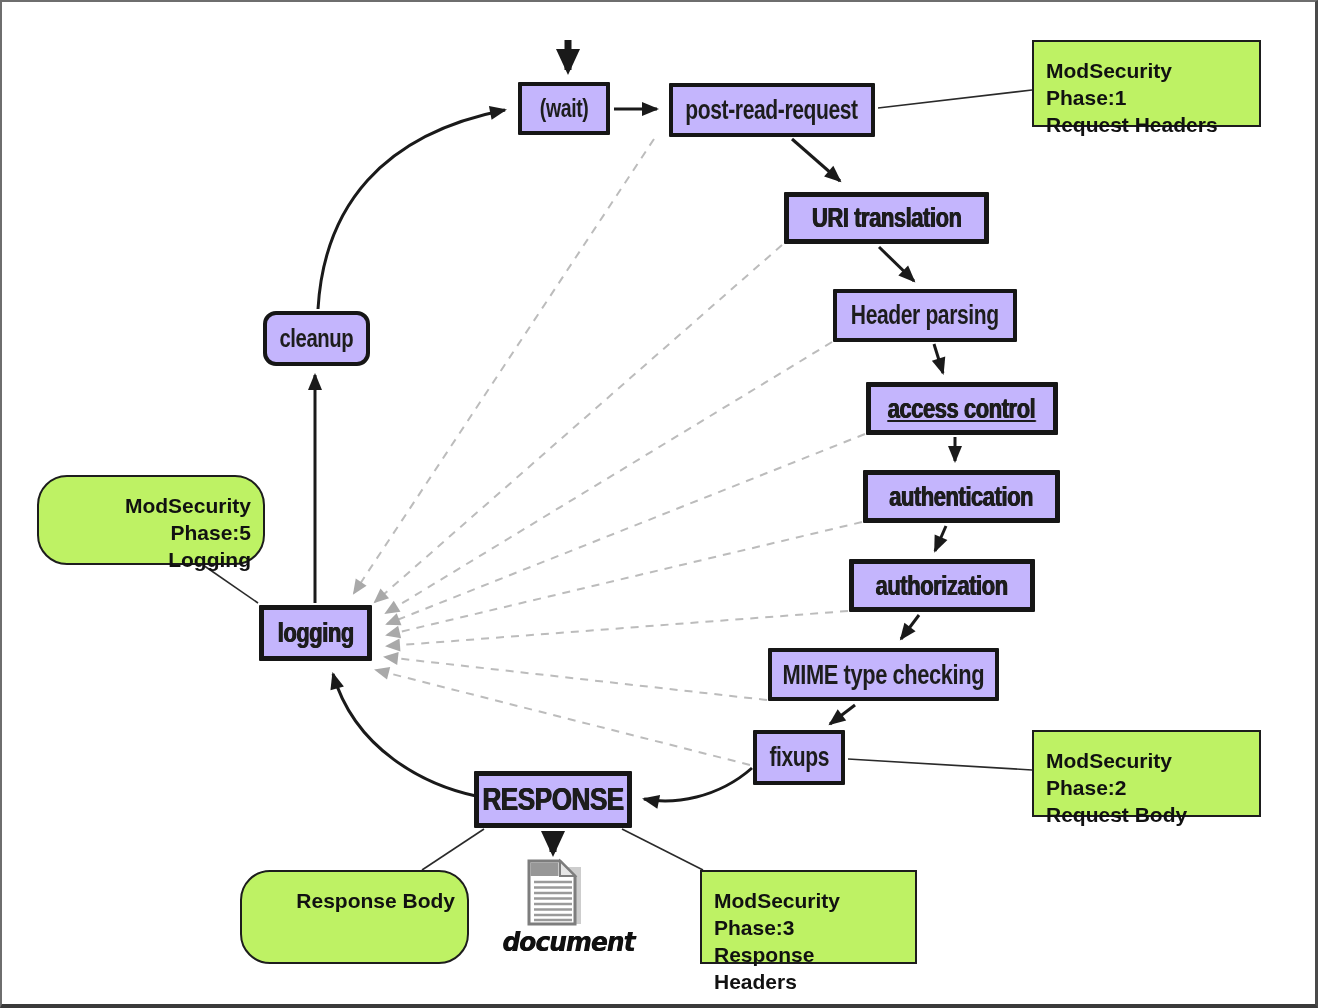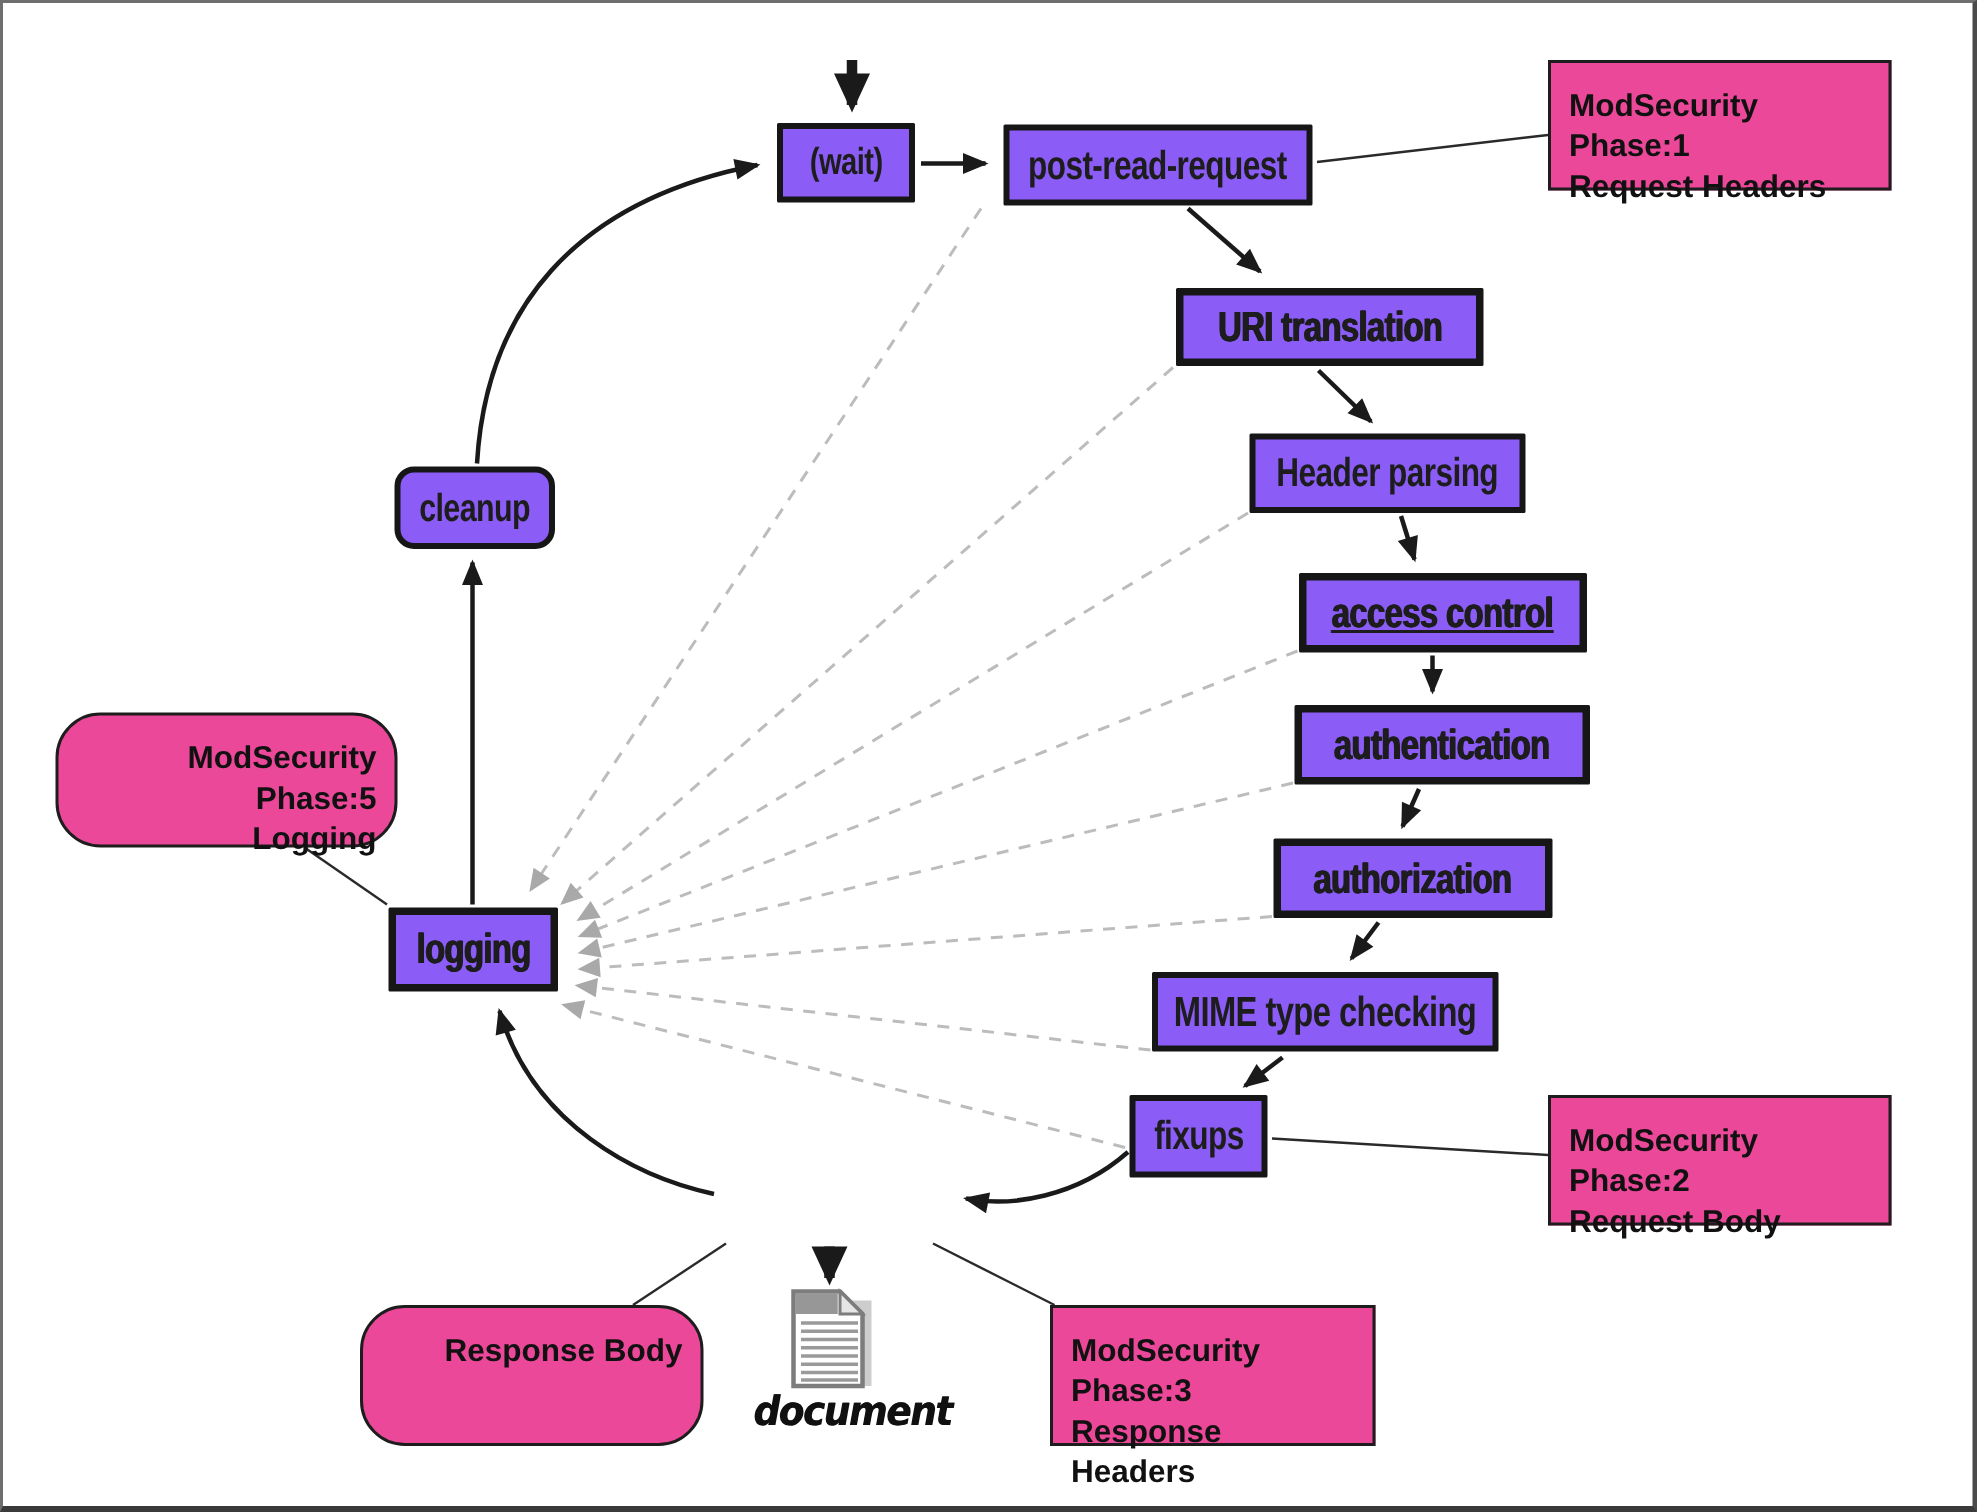--- a/index.html
+++ b/index.html
@@ -5,30 +5,30 @@
   html,body{margin:0;padding:0;background:#ffffff;}
   #stage{
     position:relative;width:1318px;height:1008px;background:#ffffff;
     border-top:2px solid #6e6e6e;border-left:2px solid #6e6e6e;
     border-right:3px solid #4a4a4a;border-bottom:4px solid #3a3a3a;
     box-sizing:border-box;overflow:hidden;
     font-family:"Liberation Sans",sans-serif;
   }
   #wires{position:absolute;left:0;top:0;width:1318px;height:1008px;}
   .node{
-    position:absolute;box-sizing:border-box;background:#8b5cf6;
+    position:absolute;box-sizing:border-box;background:#c4b5fd;
     border:4px solid #161616;display:flex;align-items:center;justify-content:center;
     color:#1d1d1d;border-radius:1px;
   }
   .node span{display:inline-block;white-space:nowrap;transform:scaleX(0.78);
     font-weight:700;letter-spacing:-0.5px;}
   .node.heavy{border-width:5px;}
   .node.heavy span{text-shadow:0.6px 0 0 currentColor,-0.6px 0 0 currentColor;}
   .callout{
-    position:absolute;box-sizing:border-box;background:#ec4899;border:2px solid #1d1d1d;
+    position:absolute;box-sizing:border-box;background:#bef264;border:2px solid #1d1d1d;
     font-weight:700;font-size:21px;line-height:27px;color:#111;
     padding:15px 12px 0 12px;
   }
   .callout.ralign{text-align:right;border-radius:30px;}
   .doc-label{
     position:absolute;text-align:center;color:#101010;
     font-family:"DejaVu Sans",sans-serif;font-style:italic;font-weight:700;font-size:27px;
     transform:scaleX(0.92);letter-spacing:-1px;
     text-shadow:0.5px 0 0 currentColor;
   }
@@ -119,20 +119,23 @@
   </div>
 
   <div class="node f28" style="left:766px;top:646px;width:231px;height:53px;">
     <span>MIME type checking</span>
   </div>
 
   <div class="node f27" style="left:751px;top:728px;width:92px;height:55px;">
     <span>fixups</span>
   </div>
 
+  <div class="node heavy f31" style="left:472px;top:769px;width:158px;height:57px;">
+    <span>RESPONSE</span>
+  </div>
 
   <div class="node heavy f28" style="left:257px;top:603px;width:113px;height:56px;">
     <span>logging</span>
   </div>
 
   <div class="node f26" style="left:261px;top:309px;width:107px;height:55px;border-radius:13px;">
     <span>cleanup</span>
   </div>
 
   <div class="callout" style="left:1030px;top:38px;width:229px;height:87px;">

